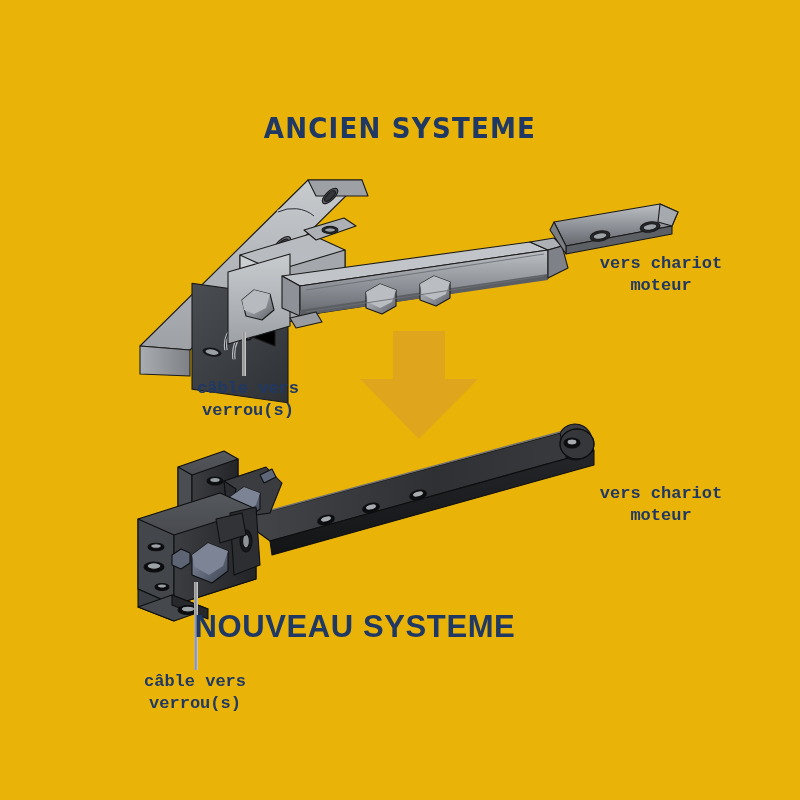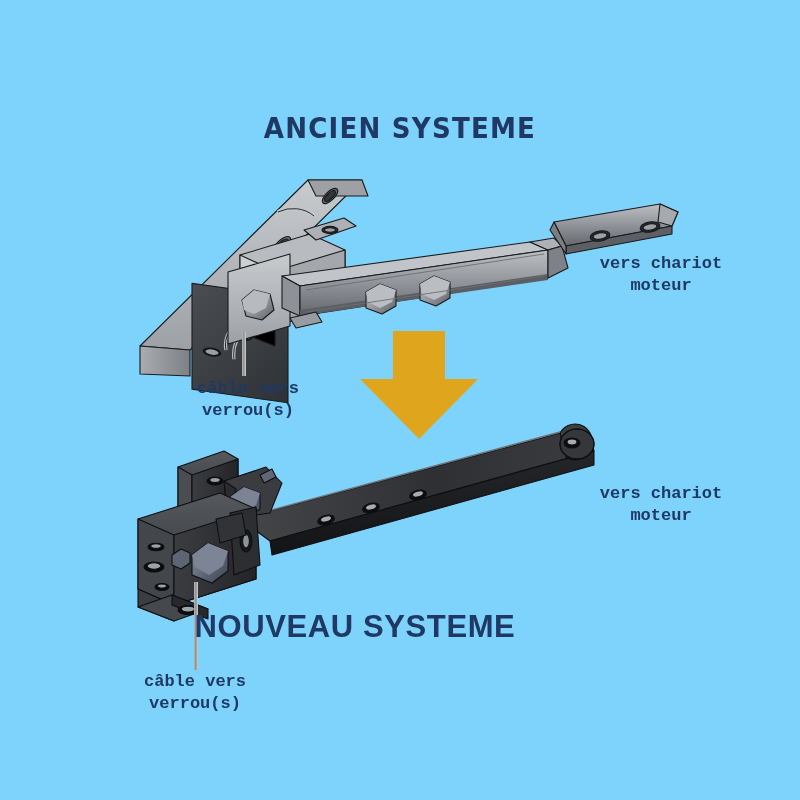--- a/index.html
+++ b/index.html
@@ -11,21 +11,21 @@
     width: 800px;
     height: 800px;
     overflow: hidden;
     font-family: "Liberation Sans", sans-serif;
   }
 
   #stage {
     position: relative;
     width: 800px;
     height: 800px;
-    background: #7dd3fc;
+    background: #eab308;
   }
 
   
   .title {
     position: absolute;
     color: #1F3864;
     font-weight: bold;
     letter-spacing: 0.5px;
     white-space: nowrap;
     text-align: center;

